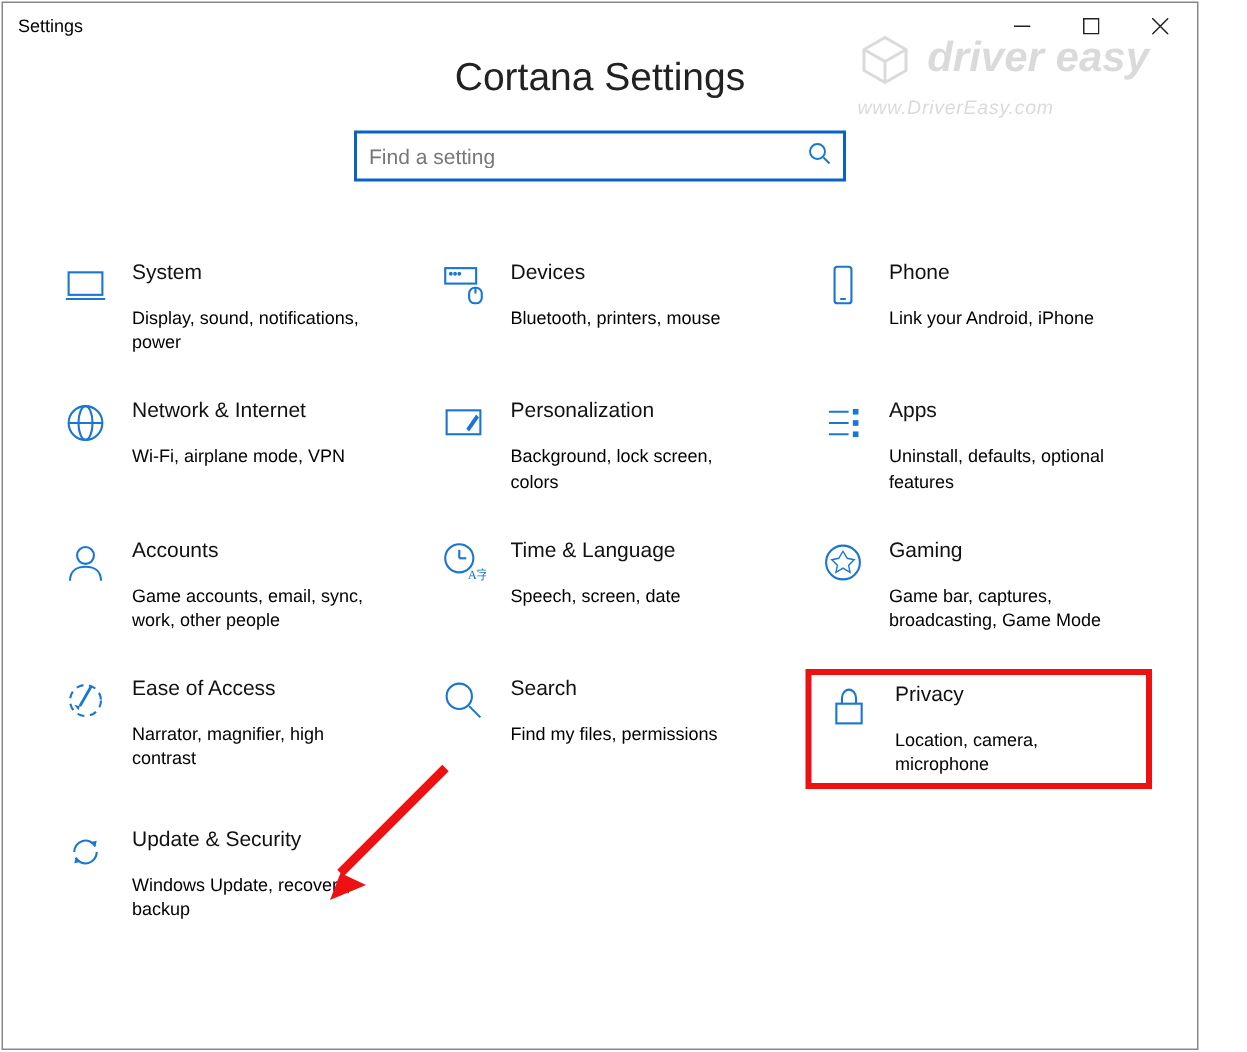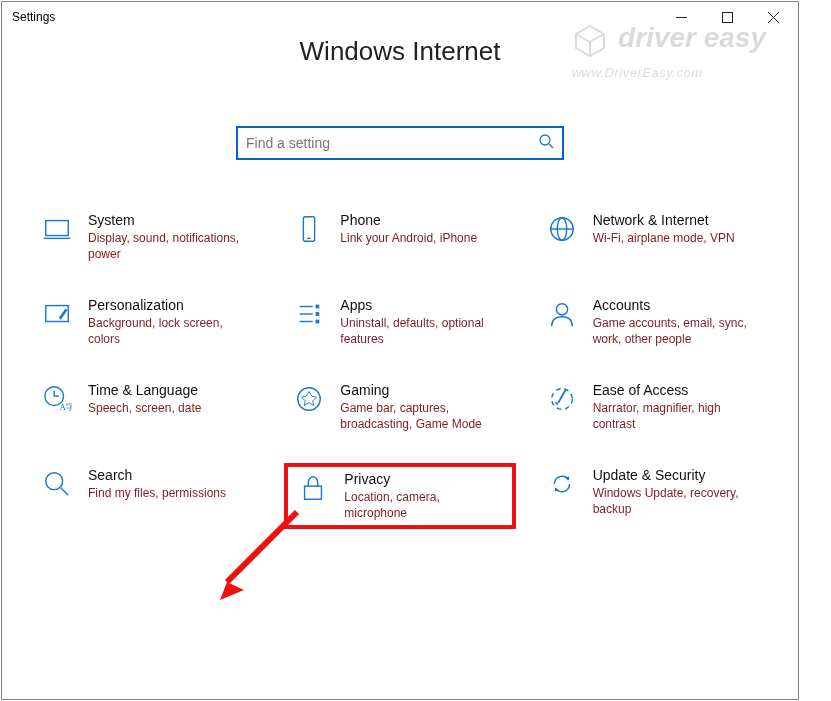--- a/index.html
+++ b/index.html
@@ -4,31 +4,31 @@
 <style>
 * { box-sizing: border-box; margin: 0; padding: 0; }
 body { font-family: "Segoe UI", Arial, sans-serif; background: #fff; width: 831px; height: 701px; position: relative; overflow: hidden; }
 .frame { border: 1px solid #888; width: 798px; height: 699px; margin: 1px; position: relative; background: #fff; }
 .titlebar { display: flex; align-items: center; height: 30px; padding: 0 2px 0 10px; font-size: 12px; }
 .titlebar .title { flex: 1; }
 .winbtn { width: 46px; height: 30px; display: flex; align-items: center; justify-content: center; font-size: 11px; color: #222; }
 .winbtn svg { width: 11px; height: 11px; stroke: #222; stroke-width: 1; fill: none; }
 .heading { text-align: center; font-size: 26px; font-weight: 300; margin-top: 4px; color: #222; }
 .searchwrap { display: flex; justify-content: center; margin-top: 20px; }
-.searchbox { width: 328px; height: 34px; border: 2px solid #0a62c4; display: flex; align-items: center; padding: 0 8px; margin-top: 39px; }
+.searchbox { width: 328px; height: 34px; border: 2px solid #0a62c4; display: flex; align-items: center; padding: 0 8px; }
 .searchbox input { flex: 1; border: none; outline: none; font-size: 14px; font-family: inherit; color: #666; }
 .searchbox input::placeholder { color: #777; }
 .searchicon { color: #0a62c4; }
 .grid { margin: 48px 30px 0 30px; display: grid; grid-template-columns: repeat(3, 1fr); column-gap: 10px; row-gap: 36px; gap: 21px; }
 .tile { display: flex; align-items: flex-start; min-height: 64px; padding: 4px 6px; }
 .ticon { width: 38px; flex-shrink: 0; display: flex; justify-content: center; padding-top: 2px; }
 .ticon svg { width: 30px; height: 30px; stroke: #1976d2; stroke-width: 1.5; fill: none; }
 .ttext { margin-left: 12px; padding-top: 0; }
 .ttitle { font-size: 14px; color: #111; }
-.tdesc { font-size: 12px; color: #7f1d1d; margin-top: 2px; max-width: 170px; line-height: 1.35; }
+.tdesc { font-size: 12px; color: #000000; margin-top: 15px; max-width: 170px; line-height: 1.35; }
 .highlight { border: 4px solid #e11; }
 .watermark { position: absolute; top: 20px; right: 32px; opacity: 0.3; font-style: italic; color: #888; pointer-events: none; margin-left: 35px; }
 .watermark .big { font-size: 28px; font-weight: 700; }
 .watermark .small { font-size: 13px; letter-spacing: 0.5px; }
 .wmcube { display: inline-block; vertical-align: middle; margin-right: 6px; }
 .arrow { position: absolute; pointer-events: none; }
 </style>
 </head>
 <body>
 
@@ -58,21 +58,21 @@
     <span class="wmcube"><svg width="36" height="36" viewBox="0 0 36 36" fill="none" stroke="#888" stroke-width="2">
           <polygon points="18,3 32,11 32,25 18,33 4,25 4,11"></polygon>
           <line x1="4" y1="11" x2="18" y2="19"></line>
           <line x1="32" y1="11" x2="18" y2="19"></line>
           <line x1="18" y1="19" x2="18" y2="33"></line>
         </svg></span>
     <span class="big">driver easy</span><br>
     <span class="small">www.DriverEasy.com</span>
   </div>
 
-  <h1 class="heading">Windows Internet</h1>
+  <h1 class="heading">Cortana Settings</h1>
 
   <div class="searchwrap">
     <div class="searchbox">
       <input type="text" placeholder="Find a setting" style="">
       <span class="searchicon"><svg width="16" height="16" viewBox="0 0 16 16" fill="none" stroke="#1976d2" stroke-width="1.3">
             <circle cx="7" cy="7" r="5"></circle>
             <line x1="11" y1="11" x2="15" y2="15"></line>
           </svg></span>
     </div>
   </div>
@@ -85,20 +85,36 @@
             <rect x="4" y="7" width="24" height="16"></rect>
             <line x1="2" y1="26" x2="30" y2="26"></line>
           </svg>
         </div>
       <div class="ttext">
           <div class="ttitle">System</div>
           <div class="tdesc">Display, sound, notifications, power</div>
         </div>
     </div>
 
+    <div class="tile">
+      <div class="ticon">
+          <svg viewBox="0 0 32 32">
+            <rect x="3" y="4" width="22" height="11"></rect>
+            <circle cx="7" cy="8" r="0.6" fill="#1976d2"></circle>
+            <circle cx="10" cy="8" r="0.6" fill="#1976d2"></circle>
+            <circle cx="13" cy="8" r="0.6" fill="#1976d2"></circle>
+            <rect x="20" y="18" width="9" height="11" rx="4"></rect>
+            <line x1="24.5" y1="18" x2="24.5" y2="22"></line>
+          </svg>
+        </div>
+      <div class="ttext">
+          <div class="ttitle">Devices</div>
+          <div class="tdesc">Bluetooth, printers, mouse</div>
+        </div>
+    </div>
 
     <div class="tile">
       <div class="ticon">
           <svg viewBox="0 0 32 32">
             <rect x="10" y="3" width="12" height="26" rx="2"></rect>
             <line x1="14" y1="26" x2="18" y2="26"></line>
           </svg>
         </div>
       <div class="ttext">
           <div class="ttitle">Phone</div>

